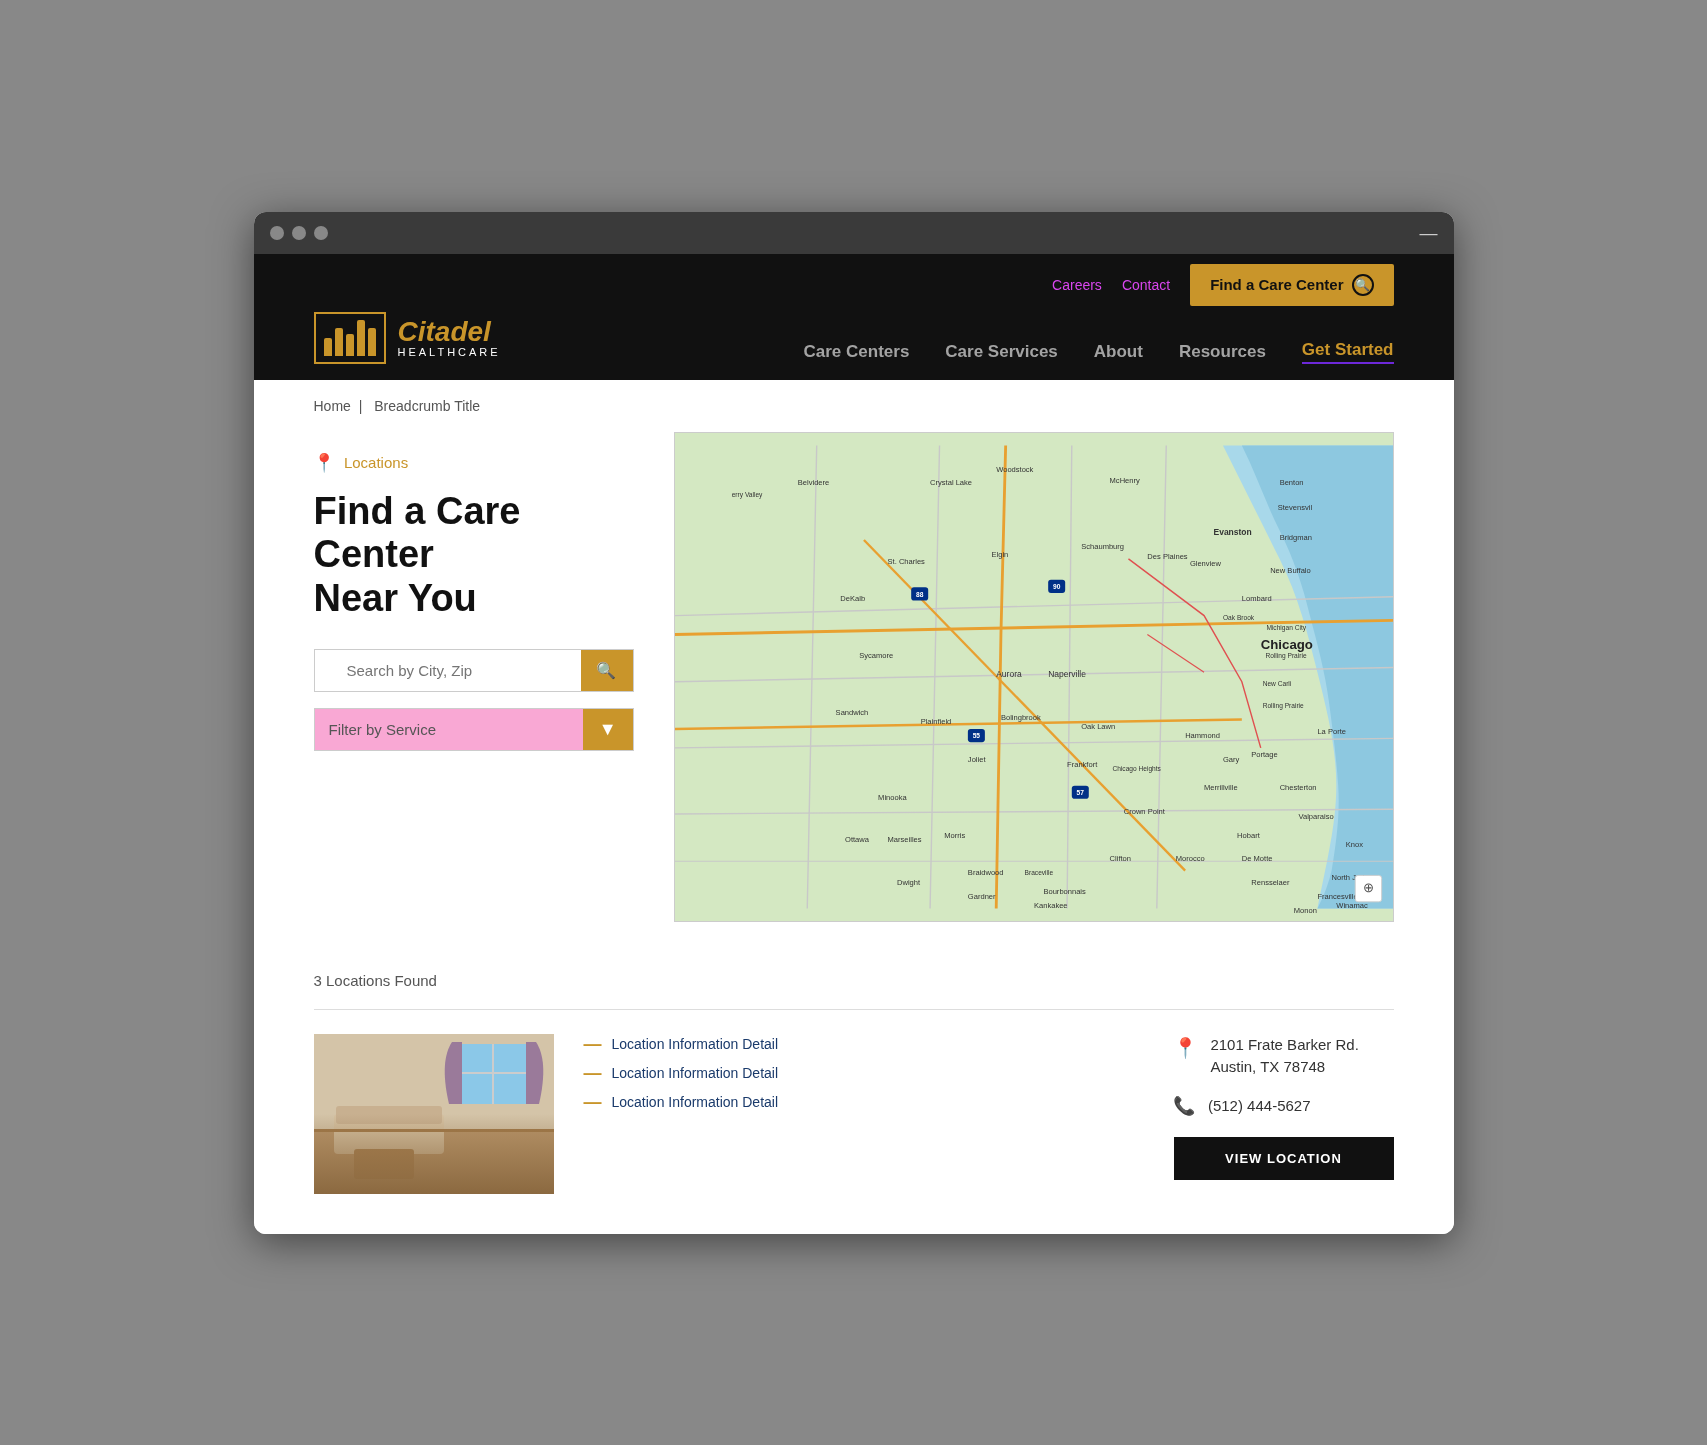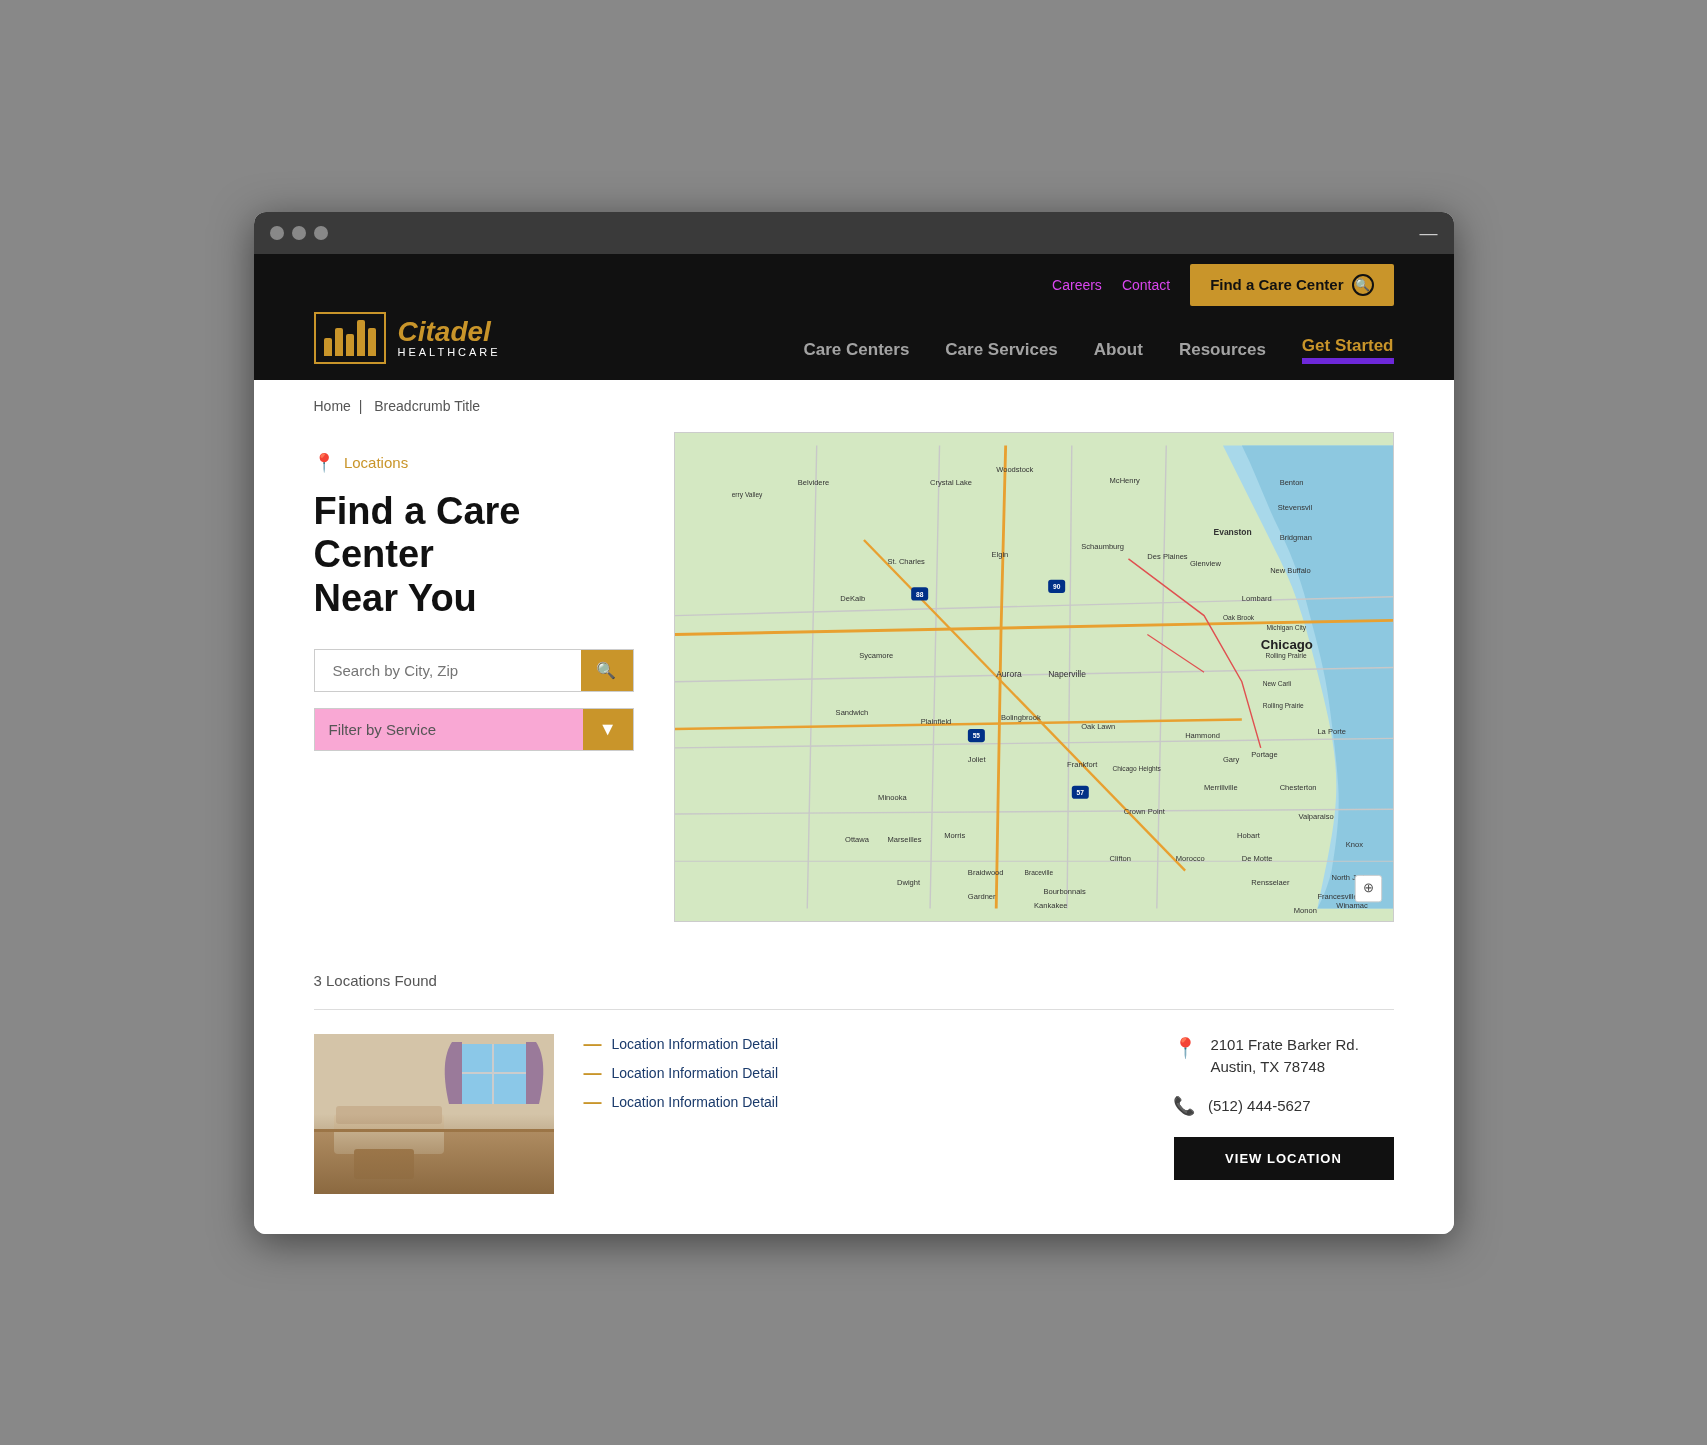--- a/index.html
+++ b/index.html
@@ -111,21 +111,21 @@
       align-items: center;
     }
     .nav-link {
       color: #a3a3a3;
       text-decoration: none;
       font-size: 17px;
       font-weight: 600;
     }
     .nav-link.active {
       color: #c9952a;
-      border-bottom: 6px solid #6d28d9;
+      border-bottom: 2px solid #6d28d9;
       padding-bottom: 2px;
     }
 
     
     .breadcrumb {
       padding: 18px 60px;
       font-size: 14px;
       color: #555;
       background: #fff;
       border-radius: 18px;
@@ -164,21 +164,21 @@
       margin-bottom: 28px;
     }
     .search-box {
       display: flex;
       border: 1.5px solid #ccc;
       margin-bottom: 16px;
       overflow: hidden;
     }
     .search-input {
       flex: 1;
-      padding: 12px 18px;
+      padding: 12px 32px;
       border: none;
       outline: none;
       font-size: 15px;
       color: #737373;
     }
     .search-btn {
       background: #c9952a;
       border: none;
       padding: 0 16px;
       cursor: pointer;

